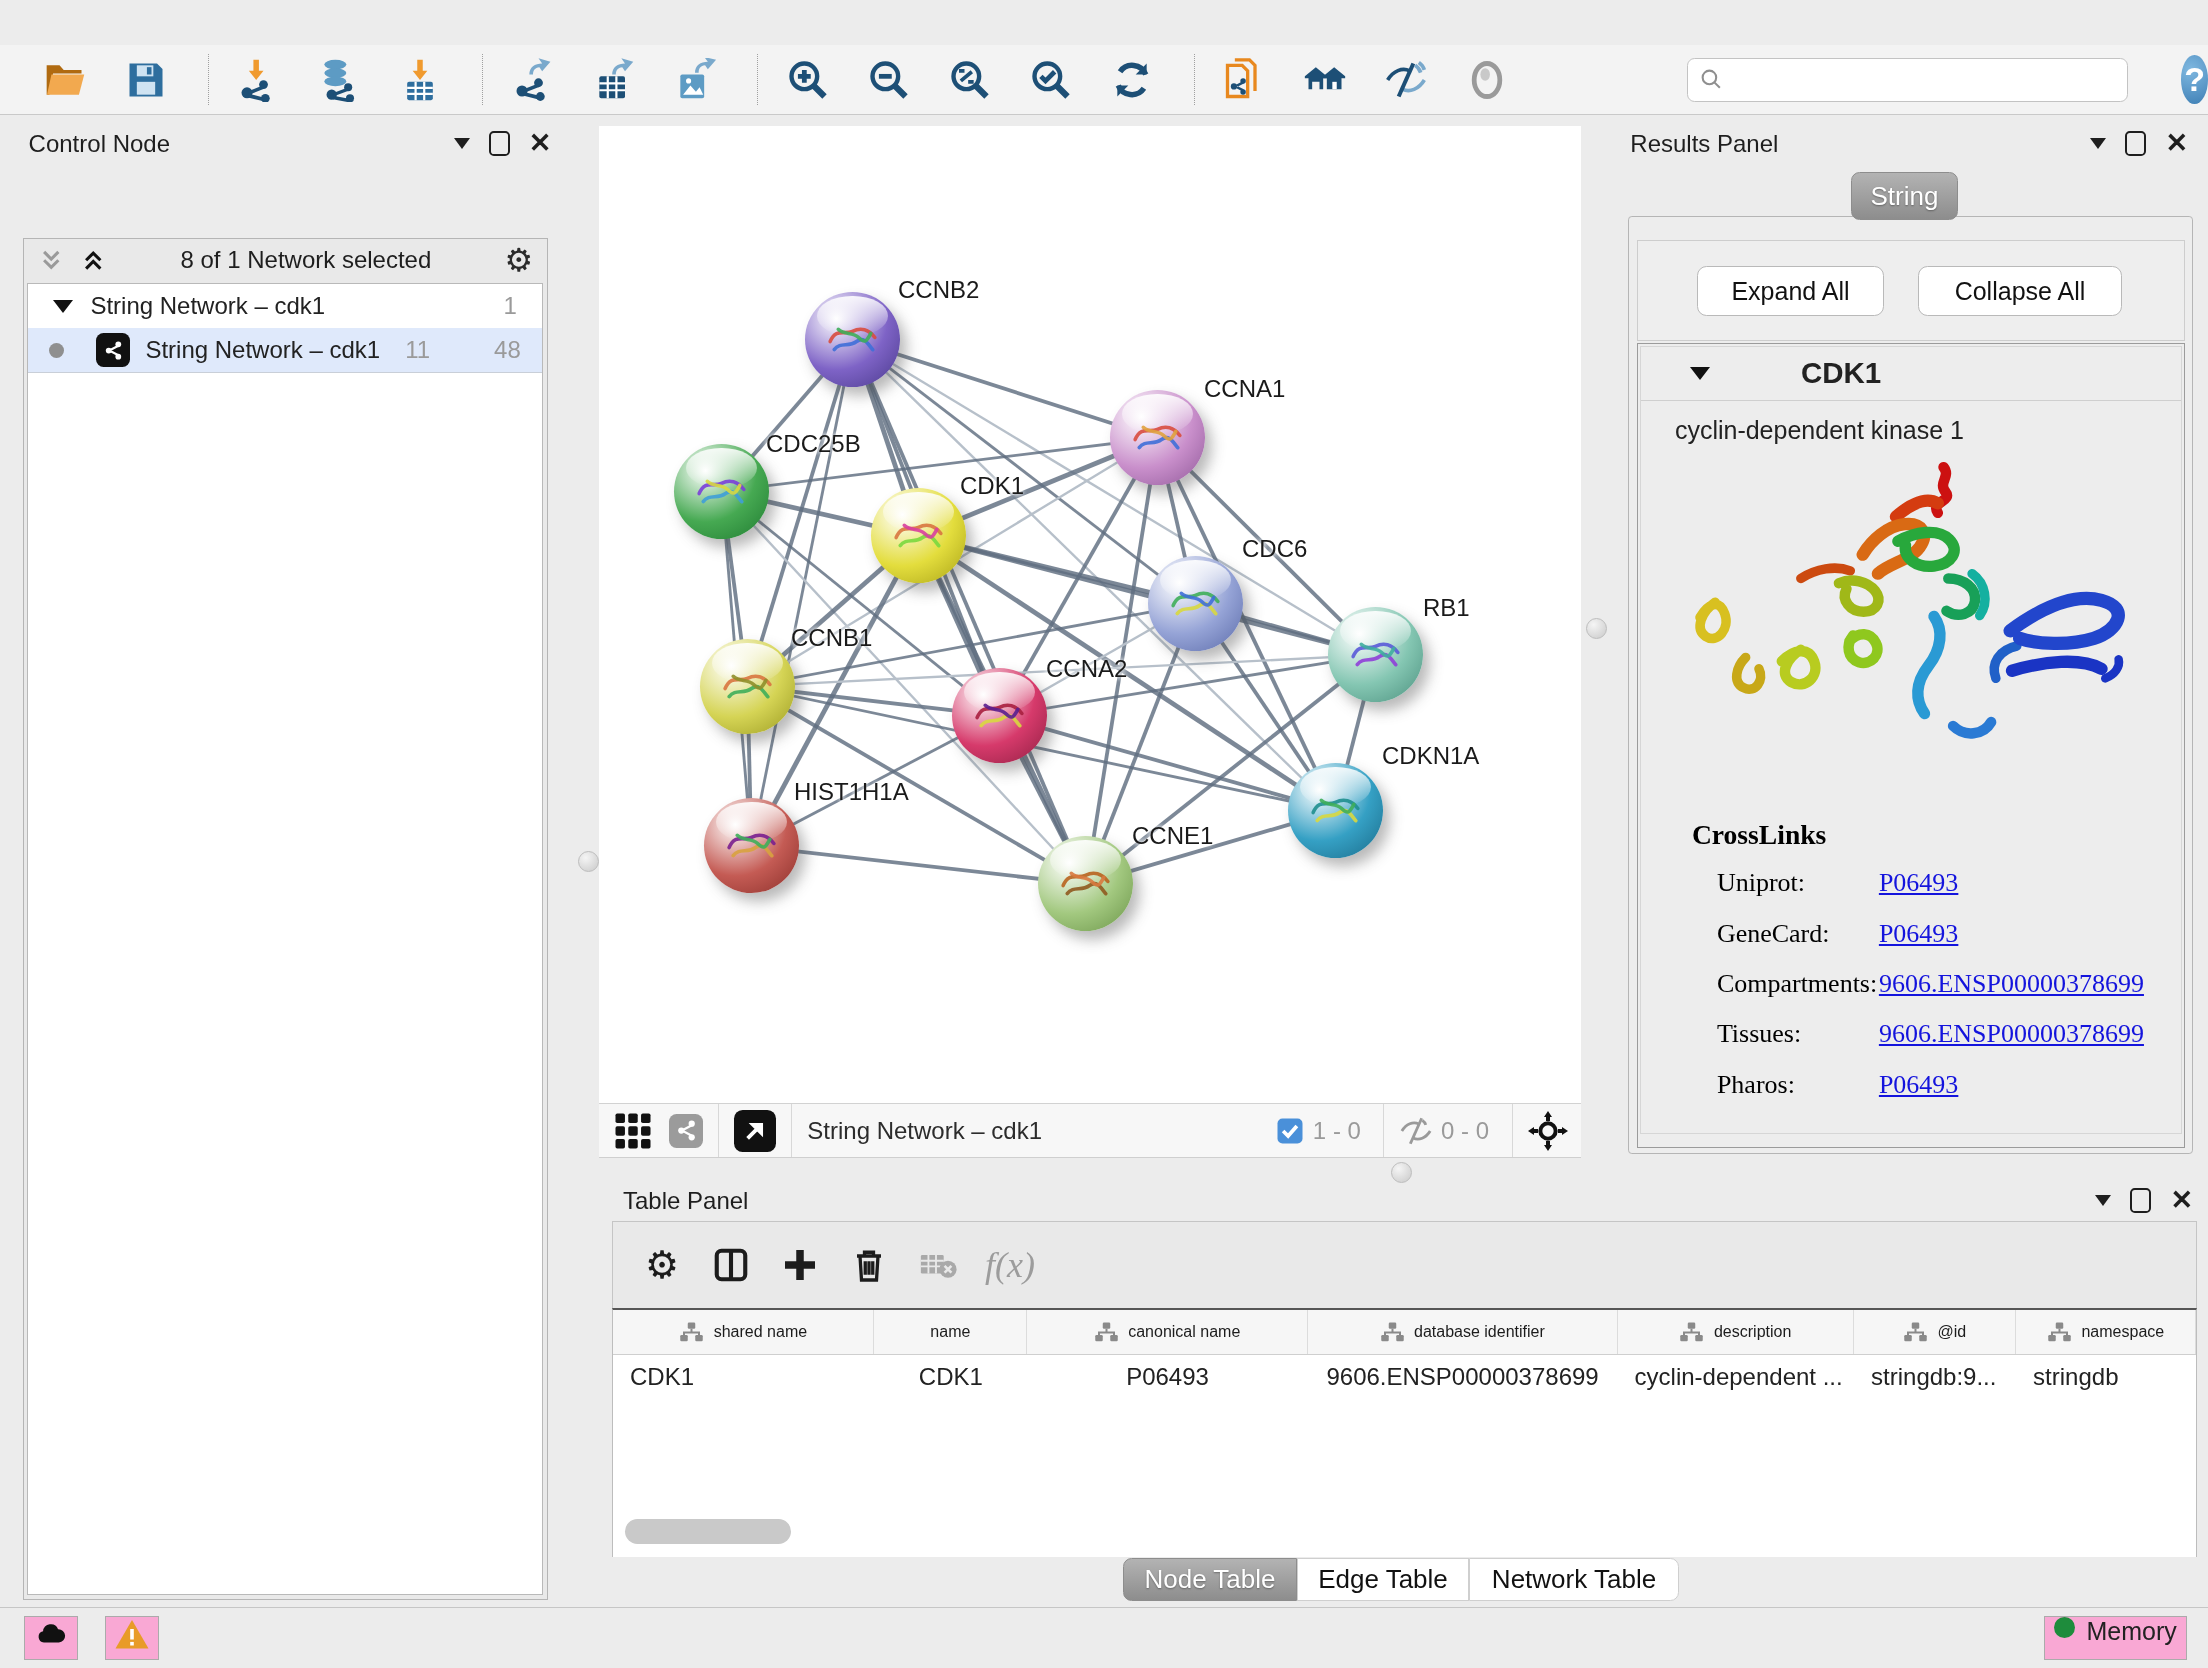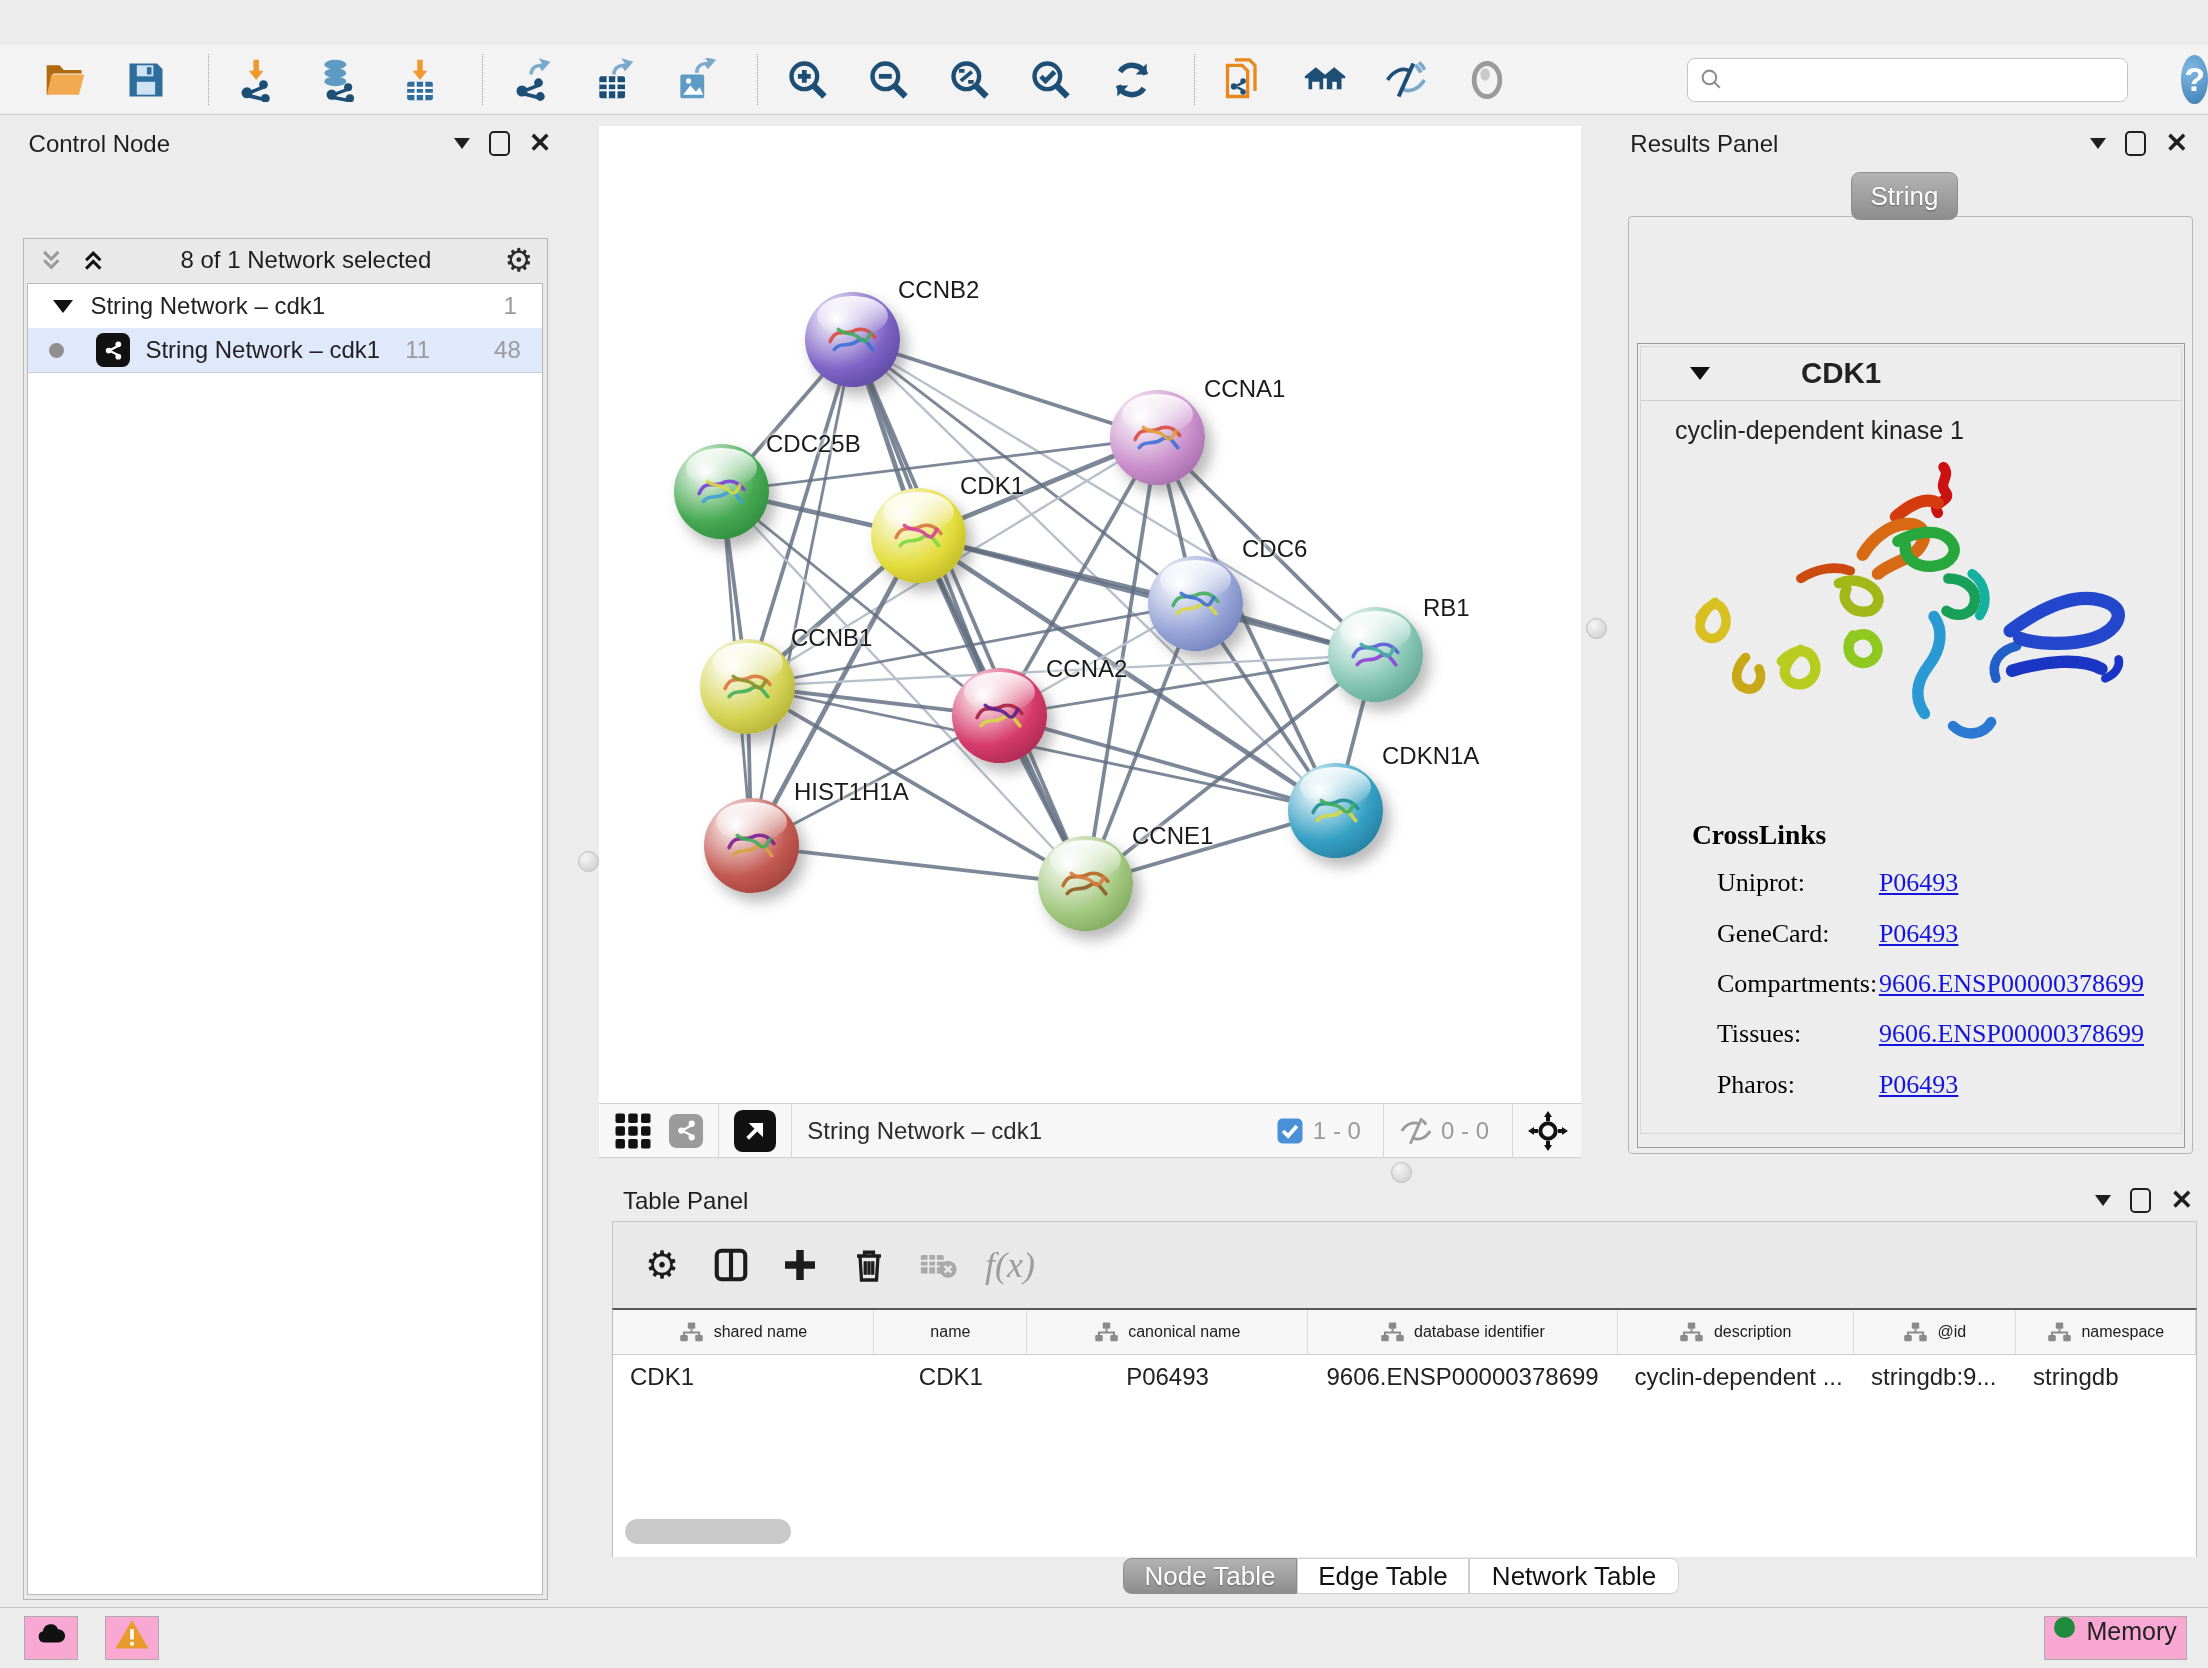--- a/index.html
+++ b/index.html
@@ -103,21 +103,21 @@
   #tbl{position:absolute;left:38px;top:129px;width:1585px;height:249px;background:#fff;
     border-top:2.9px solid #565656;border-left:1px solid #bdbdbd;border-right:1px solid #bdbdbd;box-sizing:border-box;}
   #tbl-head{display:flex;height:44px;background:#f6f6f6;border-bottom:1.9px solid #cfcfcf;}
   .th{display:flex;align-items:center;justify-content:center;gap:9.5px;font-size:16px;color:#1c1c1c;
     border-right:1px solid #dcdcdc;box-sizing:border-box;overflow:hidden;white-space:nowrap;}
   .colicon{width:25px;height:23px;flex:0 0 auto;}
   #tbl-row{display:flex;height:44px;font-size:24px;align-items:center;}
   .td{box-sizing:border-box;padding:0 17px;overflow:hidden;white-space:nowrap;}
   #tbl-scroll{position:absolute;left:51px;top:340px;width:166px;height:25px;border-radius:12.4px;background:#c9c9c9;}
   #tp-tabs{position:absolute;left:549px;top:379px;display:flex;}
-  #tp-tabs .seg{height:36px;}
+  #tp-tabs .seg{height:43px;}
   #tp-tabs .seg:first-child{border-radius:8.6px 0 0 8.6px;}
   #tp-tabs .seg:last-child{border-radius:0 8.6px 8.6px 0;}
   
   #statusbar{position:absolute;left:0;top:1607px;width:2208px;height:61px;background:#ececec;
     border-top:1.9px solid #c6c6c6;}
   .sb-btn{position:absolute;top:7.6px;height:44px;background:#f9a8d4;border:1.9px solid #ababab;
     display:flex;justify-content:center;box-sizing:border-box;}
   #mem-btn{right:21px;width:143px;font-size:25px;gap:11.4px;}
   .mem-dot{width:21px;height:21px;border-radius:50%;background:#1e8c3c;}
 </style>
@@ -535,20 +535,24 @@
     <div id="rp-head">
       <span class="phead-title">Results Panel</span>
       <span class="picons">
         <span class="pi-caret"></span>
         <span class="pi-float"></span>
         <span class="pi-close">✕</span>
       </span>
     </div>
     <div id="rp-tab" class="seg sel">String</div>
     <div id="rp-box">
+      <div id="rp-btnbox">
+        <div class="rp-btn" style="left:59px;width:185px">Expand All</div>
+        <div class="rp-btn" style="left:280px;width:202px">Collapse All</div>
+      </div>
       <div id="rp-section">
         <div id="rp-sec-inner">
           <div id="rp-sec-head">
             <span class="tri-down" style="margin-left:49px"></span>
             <span id="rp-gene">CDK1</span>
           </div>
           <div id="rp-desc">cyclin-dependent kinase 1</div>
           <svg id="rp-protein" viewBox="0 0 540 350">
             <g fill="none" stroke-linecap="round">
               <path d="M300 18c8 10-6 16 2 26s-16 10-8 22" stroke="#cc1111" stroke-width="11"></path>

